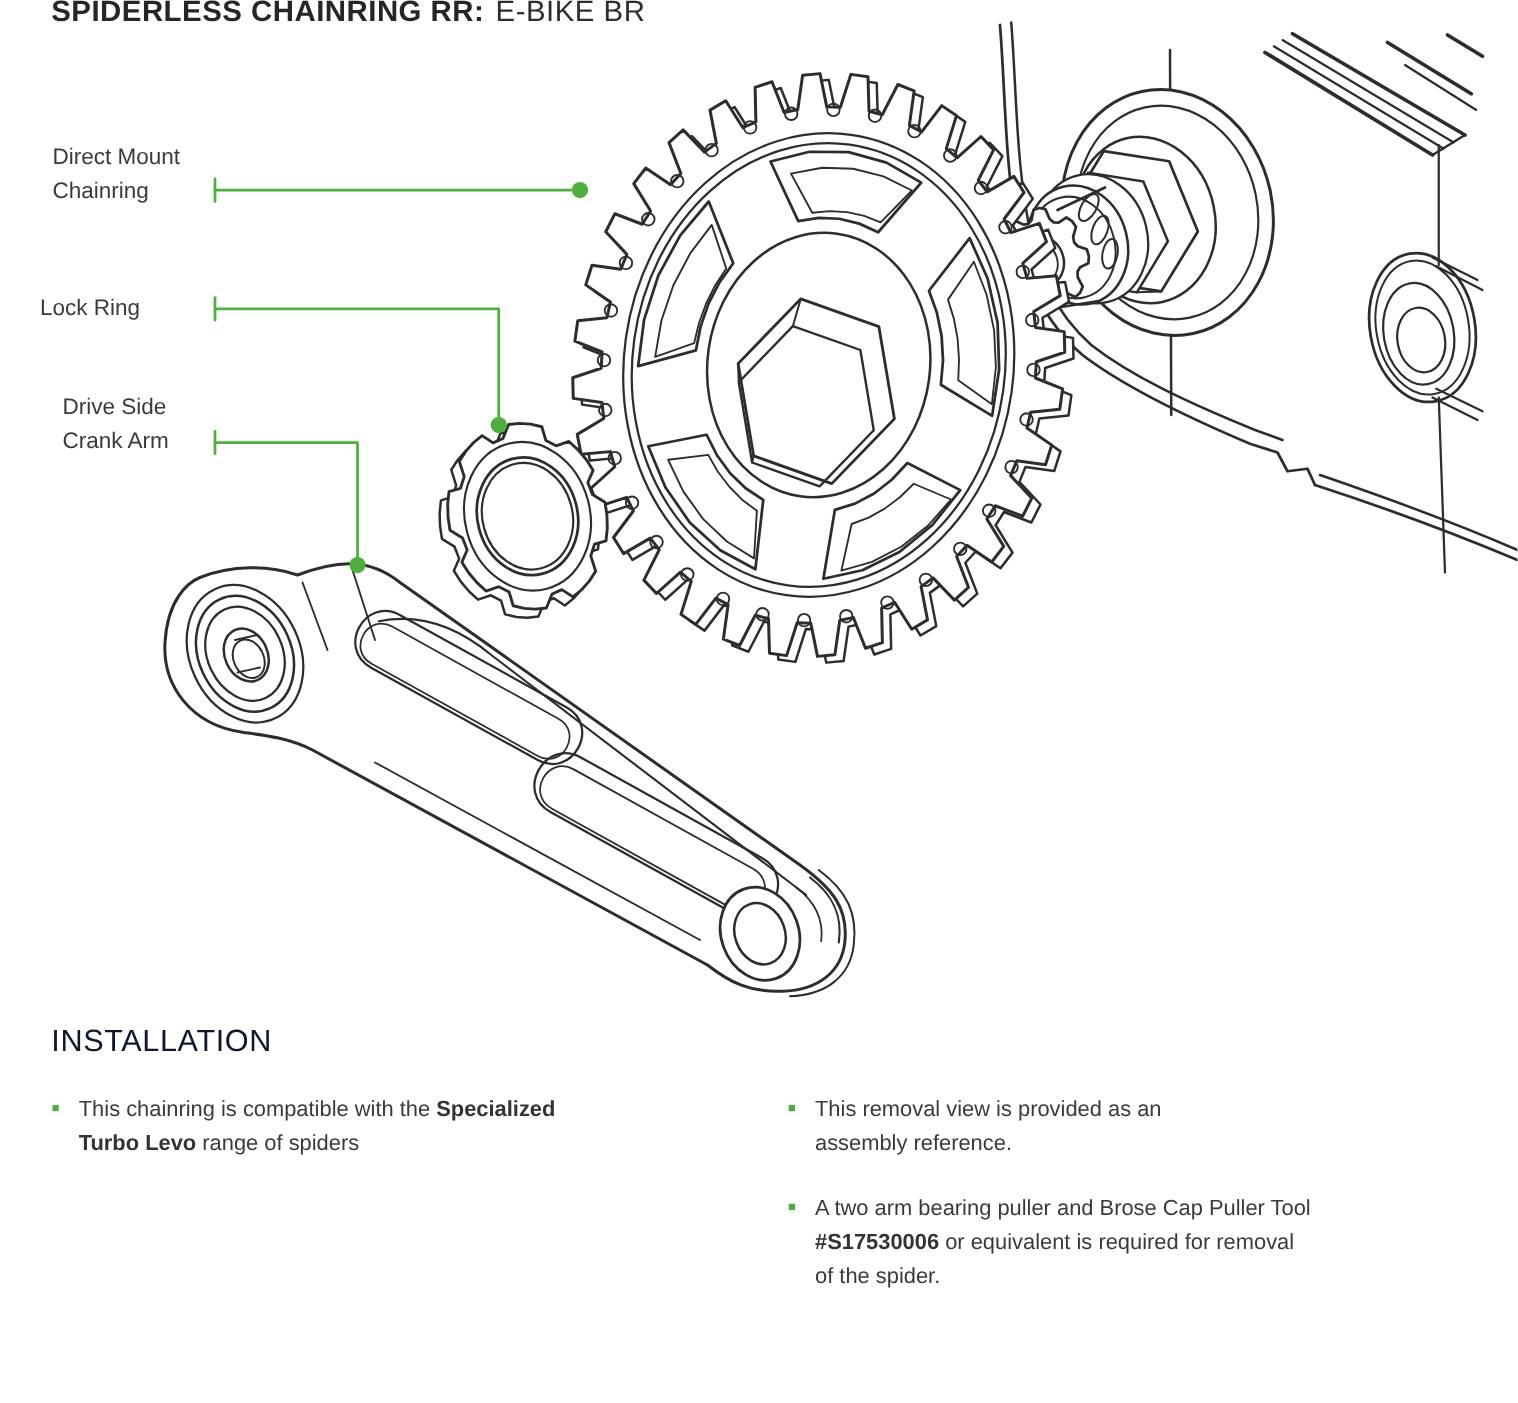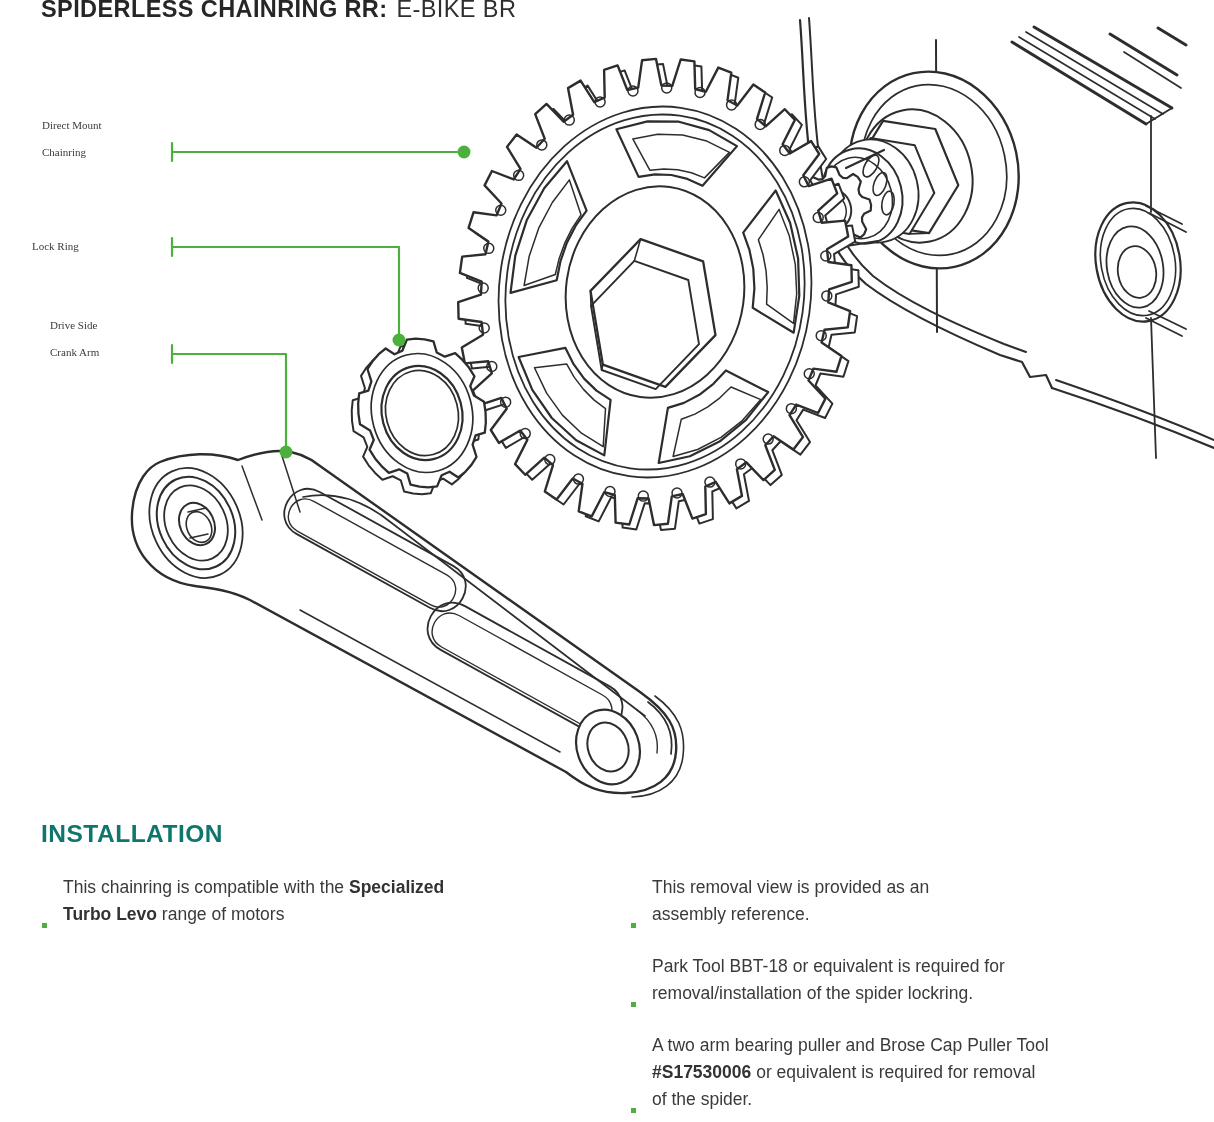--- a/index.html
+++ b/index.html
@@ -2,26 +2,26 @@
 <html><head>
 <meta charset="utf-8">
 <style>
   html,body{margin:0;padding:0;background:#fff;}
   body{width:1214px;height:1122px;position:relative;overflow:hidden;
        font-family:"Liberation Sans","DejaVu Sans",sans-serif;color:#3d3d3d;}
   .page-title{position:absolute;left:41px;top:-4px;font-size:23.5px;letter-spacing:.4px;color:#262626;white-space:nowrap;}
   .page-title .t-bold{font-weight:700;}
   .page-title .t-rest{font-weight:400;margin-left:9px;color:#2e2e2e;}
   #diagram{position:absolute;left:0;top:0;width:1214px;height:1122px;}
-  .dlabel{position:absolute;font-size:11px;line-height:27px;white-space:pre-line;color:#3a3a3a;font-family:Liberation Serif, serif;}
-  .install-heading{position:absolute;left:41px;top:820px;font-size:24.5px;font-weight:700;letter-spacing:.5px;color:#0f766e;text-align:right;}
+  .dlabel{position:absolute;font-size:18px;line-height:27px;white-space:pre-line;color:#3a3a3a;}
+  .install-heading{position:absolute;left:41px;top:820px;font-size:24.5px;font-weight:400;letter-spacing:.5px;color:#0f172a;text-align:right;}
   .col{position:absolute;top:874px;}
   .col-left{left:42px;width:480px;}
   .col-right{left:631px;width:545px;}
-  .bullet{display:flex;margin-bottom:25px;align-items:flex-end;}
+  .bullet{display:flex;margin-bottom:25px;}
   .bullet .marker{flex:0 0 auto;width:5px;height:5px;margin:10px 16px 0 0;background:#4cb13c;}
   .bullet .btxt{font-size:17.5px;line-height:27px;white-space:pre-line;color:#3a3a3a;}
   .btxt b{font-weight:700;color:#333;}
 </style>
 </head>
 <body>
 
 <div class="page-title">
   <span class="t-bold">SPIDERLESS CHAINRING RR:</span><span class="t-rest">E-BIKE BR</span>
 </div>
@@ -179,34 +179,29 @@
 <div class="dlabel" style="left:32px;top:233px">Lock Ring</div>
 <div class="dlabel" style="left:50px;top:312px">Drive Side
 Crank Arm</div>
 
 <div class="install-heading">INSTALLATION</div>
 
 <div class="col col-left">
   <div class="bullet">
     <span class="marker"></span>
     <span class="btxt"><span>This chainring is compatible with the </span><b>Specialized
-Turbo Levo</b><span> range of motors</span></span>
+Turbo Levo</b><span> range of spiders</span></span>
   </div>
 </div>
 
 <div class="col col-right">
   <div class="bullet">
     <span class="marker"></span>
     <span class="btxt"><span>This removal view is provided as an
 assembly reference.</span><b></b><span></span></span>
   </div>
   <div class="bullet">
     <span class="marker"></span>
-    <span class="btxt"><span>Park Tool BBT-18 or equivalent is required for
-removal/installation of the spider lockring.</span><b></b><span></span></span>
-  </div>
-  <div class="bullet">
-    <span class="marker"></span>
     <span class="btxt"><span>A two arm bearing puller and Brose Cap Puller Tool
 </span><b>#S17530006</b><span> or equivalent is required for removal
 of the spider.</span></span>
   </div>
 </div>
 
 </body></html>

